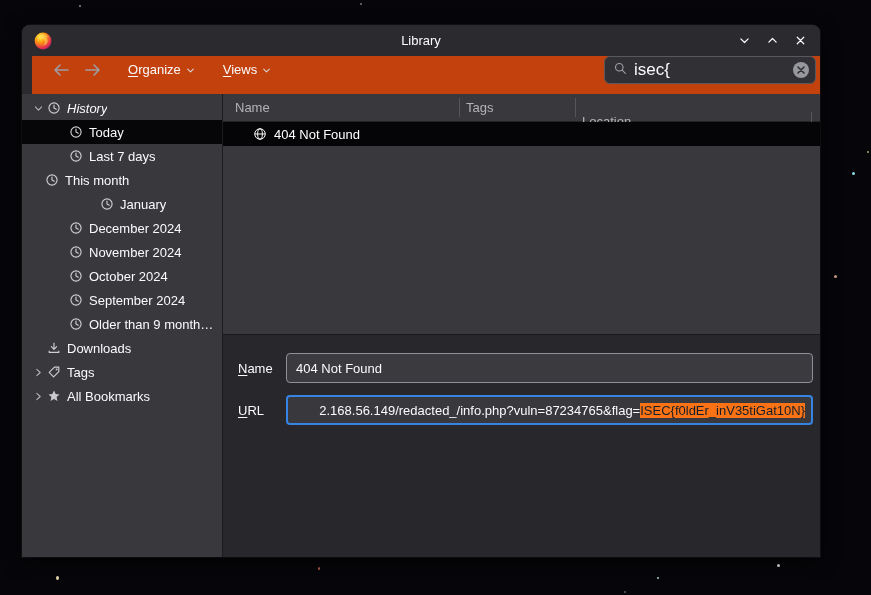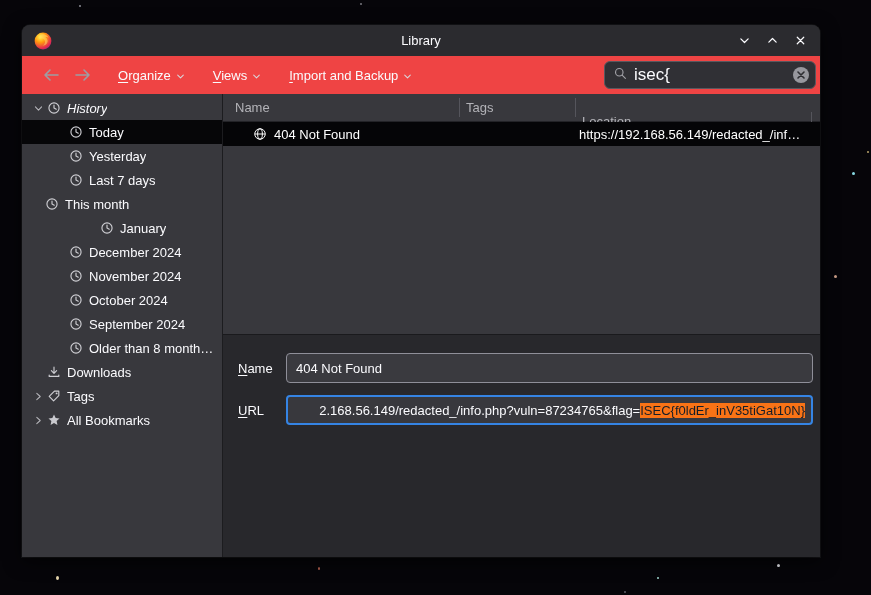--- a/index.html
+++ b/index.html
@@ -28,22 +28,22 @@
   .titlebar .title{
     position:absolute;left:0;right:0;text-align:center;
     color:#fbfbfe;font-size:13px;pointer-events:none;
   }
   .win-controls{margin-left:auto;display:flex;gap:12px;z-index:2;}
   .win-btn{width:16px;height:16px;display:flex;align-items:center;justify-content:center;cursor:default;}
   .win-btn svg{display:block;}
 
   
   .toolbar{
-    height:38px;flex:0 0 38px;background:#ef4444;
-    display:flex;align-items:center;padding:0 4px 0 14px;gap:2px;
+    height:38px;flex:0 0 38px;background:#c2410c;
+    display:flex;align-items:flex-start;padding:0 4px 0 14px;gap:2px;margin-left:10px;
   }
   .nav-btn{width:30px;height:28px;display:flex;align-items:center;justify-content:center;border-radius:4px;}
   .menu-btn{
     display:flex;align-items:center;gap:5px;color:#fbfbfe;font-size:13px;
     padding:5px 10px;border-radius:4px;margin-left:8px;white-space:nowrap;
   }
   .menu-btn u{text-decoration:underline;text-underline-offset:2px;}
   .menu-btn .chev{margin-top:2px;}
   .searchbox{
     margin-left:auto;width:212px;height:28px;background:#303035;
@@ -172,26 +172,20 @@
           <span class="chev"><svg width="9" height="9" viewBox="0 0 16 16">
               <polyline points="3,5.5 8,10.5 13,5.5" fill="none" stroke="#d8d8dd" stroke-width="1.8" stroke-linecap="round" stroke-linejoin="round"></polyline>
             </svg></span>
         </div>
         <div class="menu-btn">
           <span><u>V</u>iews</span>
           <span class="chev"><svg width="9" height="9" viewBox="0 0 16 16">
               <polyline points="3,5.5 8,10.5 13,5.5" fill="none" stroke="#d8d8dd" stroke-width="1.8" stroke-linecap="round" stroke-linejoin="round"></polyline>
             </svg></span>
         </div>
-        <div class="menu-btn">
-          <span><u>I</u>mport and Backup</span>
-          <span class="chev"><svg width="9" height="9" viewBox="0 0 16 16">
-              <polyline points="3,5.5 8,10.5 13,5.5" fill="none" stroke="#d8d8dd" stroke-width="1.8" stroke-linecap="round" stroke-linejoin="round"></polyline>
-            </svg></span>
-        </div>
       </div>
 
     <div class="searchbox">
       <span>
         <svg width="13" height="13" viewBox="0 0 16 16">
             <circle cx="6.5" cy="6.5" r="4.6" fill="none" stroke="#a2a2a8" stroke-width="1.4"></circle>
             <line x1="10" y1="10" x2="14" y2="14" stroke="#a2a2a8" stroke-width="1.4" stroke-linecap="round"></line>
           </svg>
       </span>
       <span class="stext">isec{</span>
@@ -228,29 +222,20 @@
           </span>
           <span class="slabel">Today</span>
         </div>
         <div class="side-row" style="padding-left: 46px;">
           <span class="sicon">
             <svg width="14" height="14" viewBox="0 0 16 16">
               <circle cx="8" cy="8" r="5.8" fill="none" stroke="#cfcfd4" stroke-width="1.3" stroke-linecap="round" stroke-linejoin="round"></circle>
               <polyline points="8,4.6 8,8 10.6,9.4" fill="none" stroke="#cfcfd4" stroke-width="1.3" stroke-linecap="round" stroke-linejoin="round"></polyline>
             </svg>
           </span>
-          <span class="slabel">Yesterday</span>
-        </div>
-        <div class="side-row" style="padding-left: 46px;">
-          <span class="sicon">
-            <svg width="14" height="14" viewBox="0 0 16 16">
-              <circle cx="8" cy="8" r="5.8" fill="none" stroke="#cfcfd4" stroke-width="1.3" stroke-linecap="round" stroke-linejoin="round"></circle>
-              <polyline points="8,4.6 8,8 10.6,9.4" fill="none" stroke="#cfcfd4" stroke-width="1.3" stroke-linecap="round" stroke-linejoin="round"></polyline>
-            </svg>
-          </span>
           <span class="slabel">Last 7 days</span>
         </div>
         <div class="side-row" style="padding-left: 22px;">
           <span class="sicon">
             <svg width="14" height="14" viewBox="0 0 16 16">
               <circle cx="8" cy="8" r="5.8" fill="none" stroke="#cfcfd4" stroke-width="1.3" stroke-linecap="round" stroke-linejoin="round"></circle>
               <polyline points="8,4.6 8,8 10.6,9.4" fill="none" stroke="#cfcfd4" stroke-width="1.3" stroke-linecap="round" stroke-linejoin="round"></polyline>
             </svg>
           </span>
           <span class="slabel">This month</span>
@@ -300,21 +285,21 @@
           </span>
           <span class="slabel">September 2024</span>
         </div>
         <div class="side-row" style="padding-left: 46px;">
           <span class="sicon">
             <svg width="14" height="14" viewBox="0 0 16 16">
               <circle cx="8" cy="8" r="5.8" fill="none" stroke="#cfcfd4" stroke-width="1.3" stroke-linecap="round" stroke-linejoin="round"></circle>
               <polyline points="8,4.6 8,8 10.6,9.4" fill="none" stroke="#cfcfd4" stroke-width="1.3" stroke-linecap="round" stroke-linejoin="round"></polyline>
             </svg>
           </span>
-          <span class="slabel">Older than 8 month…</span>
+          <span class="slabel">Older than 9 month…</span>
         </div>
         <div class="side-row" style="padding-left: 8px;">
           <span class="expander"></span>
           <span class="sicon">
             <svg width="14" height="14" viewBox="0 0 16 16">
               <path d="M8 2.5 V9 M5 6.5 L8 9.5 L11 6.5" fill="none" stroke="#cfcfd4" stroke-width="1.3" stroke-linecap="round" stroke-linejoin="round"></path>
               <path d="M2.5 11.5 V13 H13.5 V11.5" fill="none" stroke="#cfcfd4" stroke-width="1.3" stroke-linecap="round" stroke-linejoin="round"></path>
             </svg>
           </span>
           <span class="slabel">Downloads</span>
@@ -361,21 +346,20 @@
               <span style="display: flex;">
                 <svg width="14" height="14" viewBox="0 0 16 16">
                   <circle cx="8" cy="8" r="6" fill="none" stroke="#ffffff" stroke-width="1.1"></circle>
                   <ellipse cx="8" cy="8" rx="2.7" ry="6" fill="none" stroke="#ffffff" stroke-width="1.1"></ellipse>
                   <line x1="2" y1="8" x2="14" y2="8" stroke="#ffffff" stroke-width="1.1"></line>
                 </svg>
               </span>
               <span>404 Not Found</span>
             </div>
             <div class="cell cell-tags"></div>
-            <div class="cell cell-loc">https://192.168.56.149/redacted_/inf…</div>
           </div>
         </div>
 
       <div class="details">
         <div class="drow">
           <span class="dlabel" id="name-label"><u>N</u>ame</span>
           <div class="dinput">
             <span>404 Not Found</span>
           </div>
         </div>

